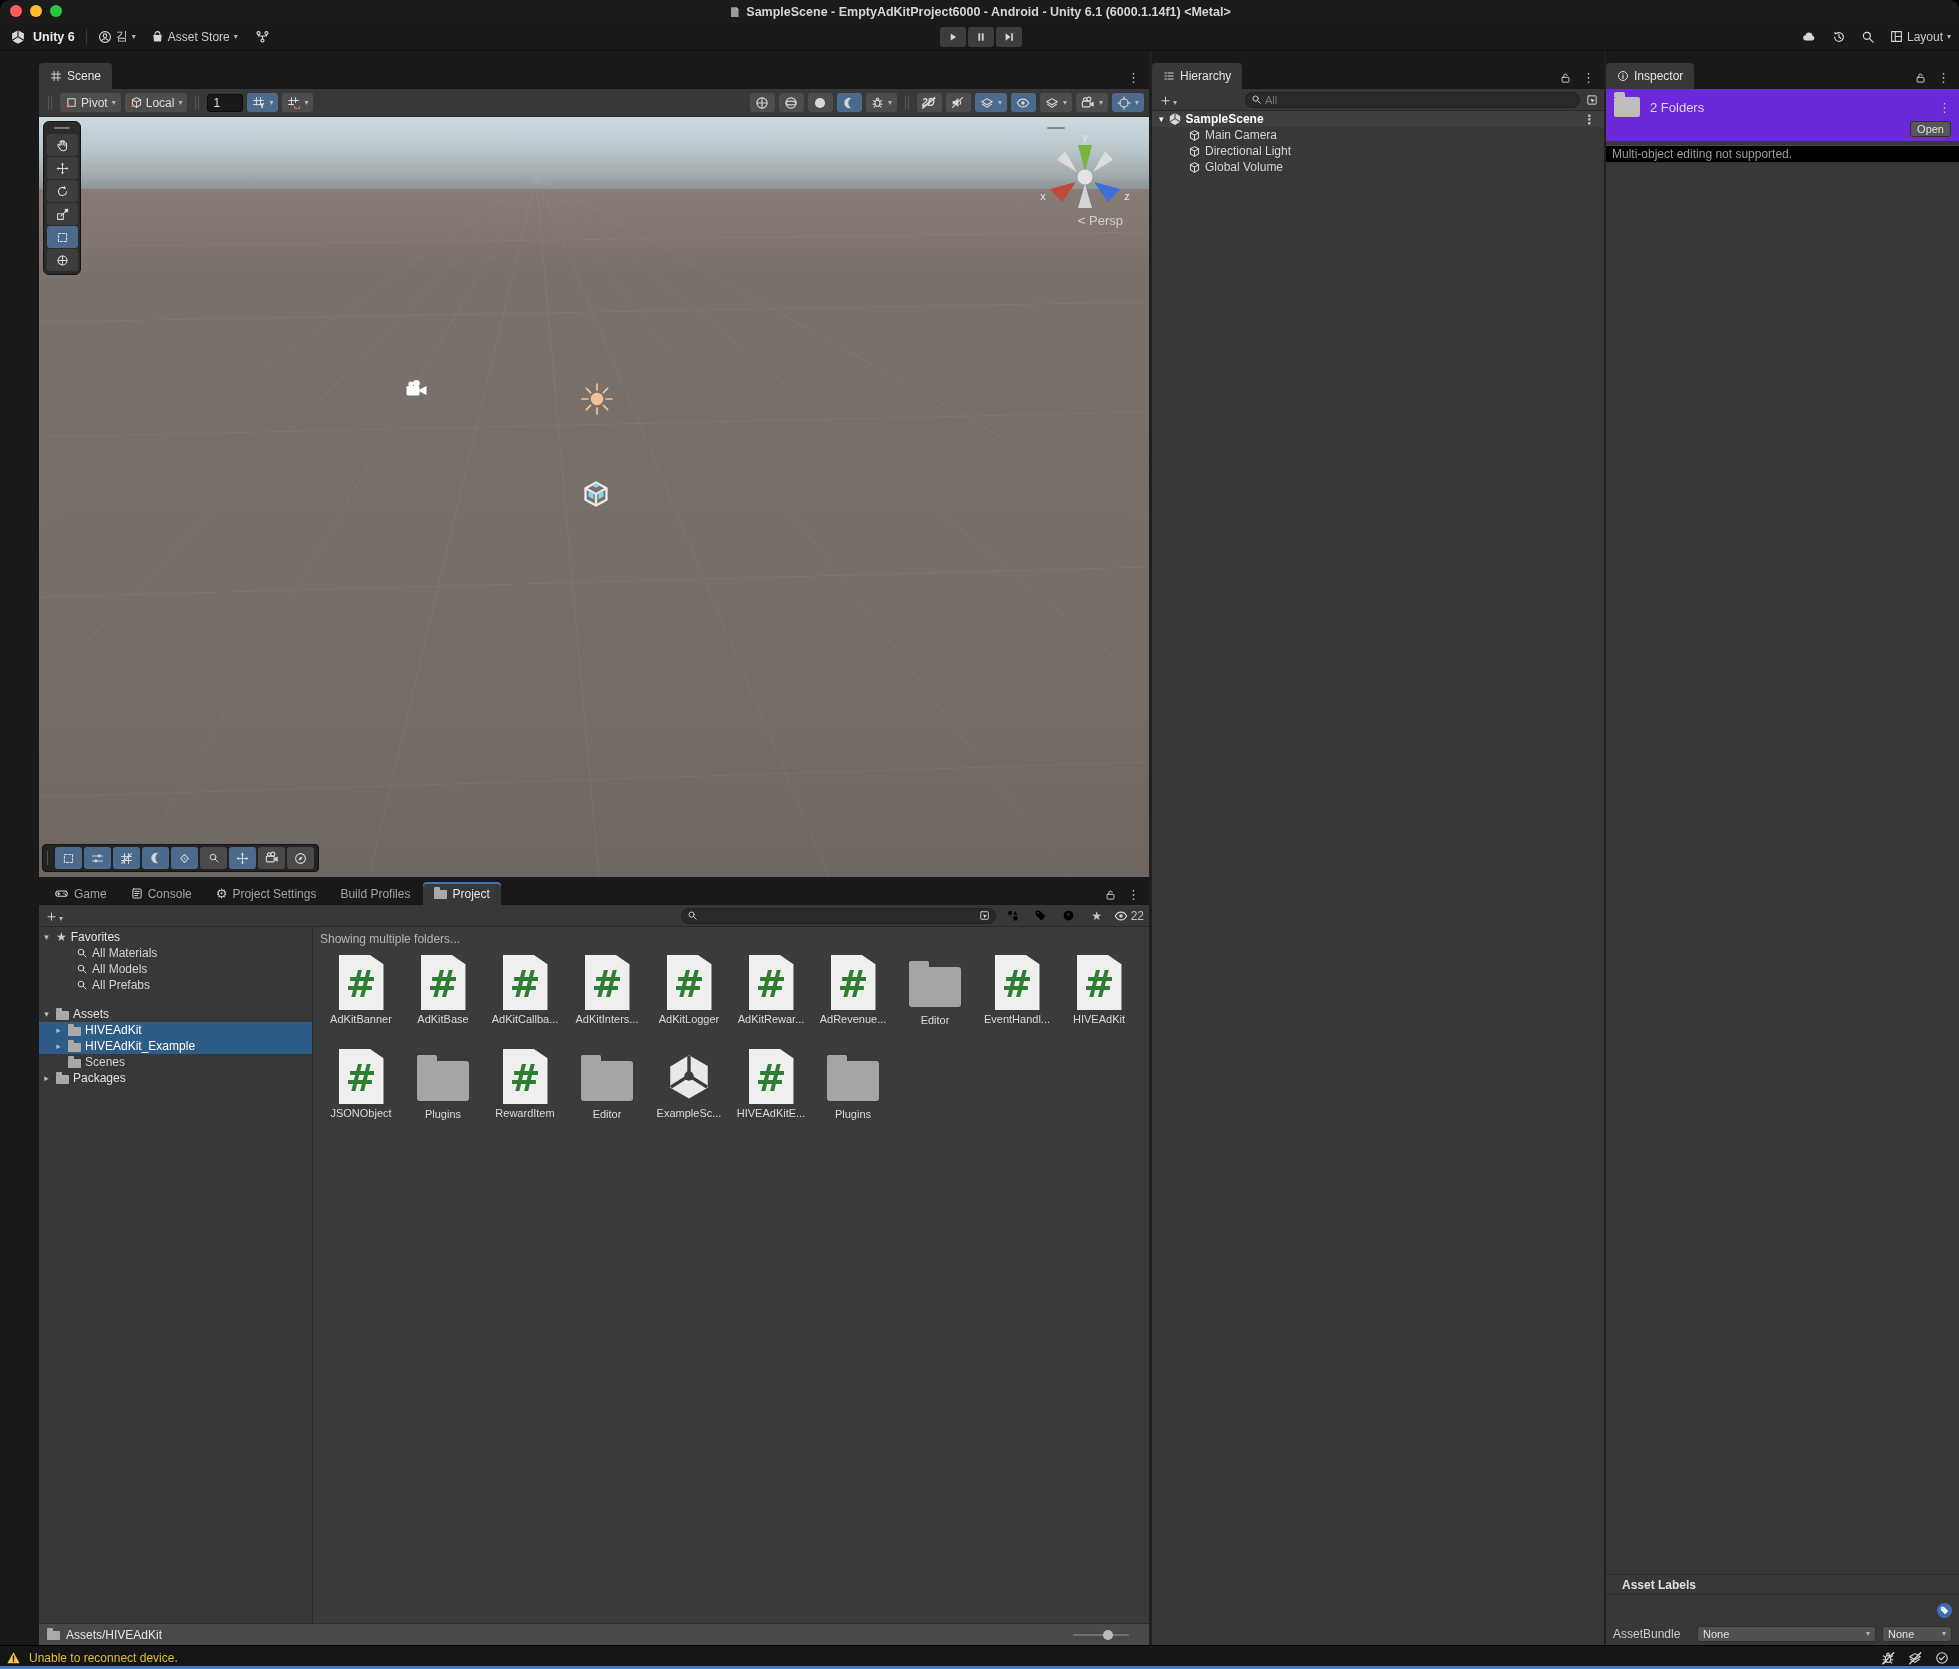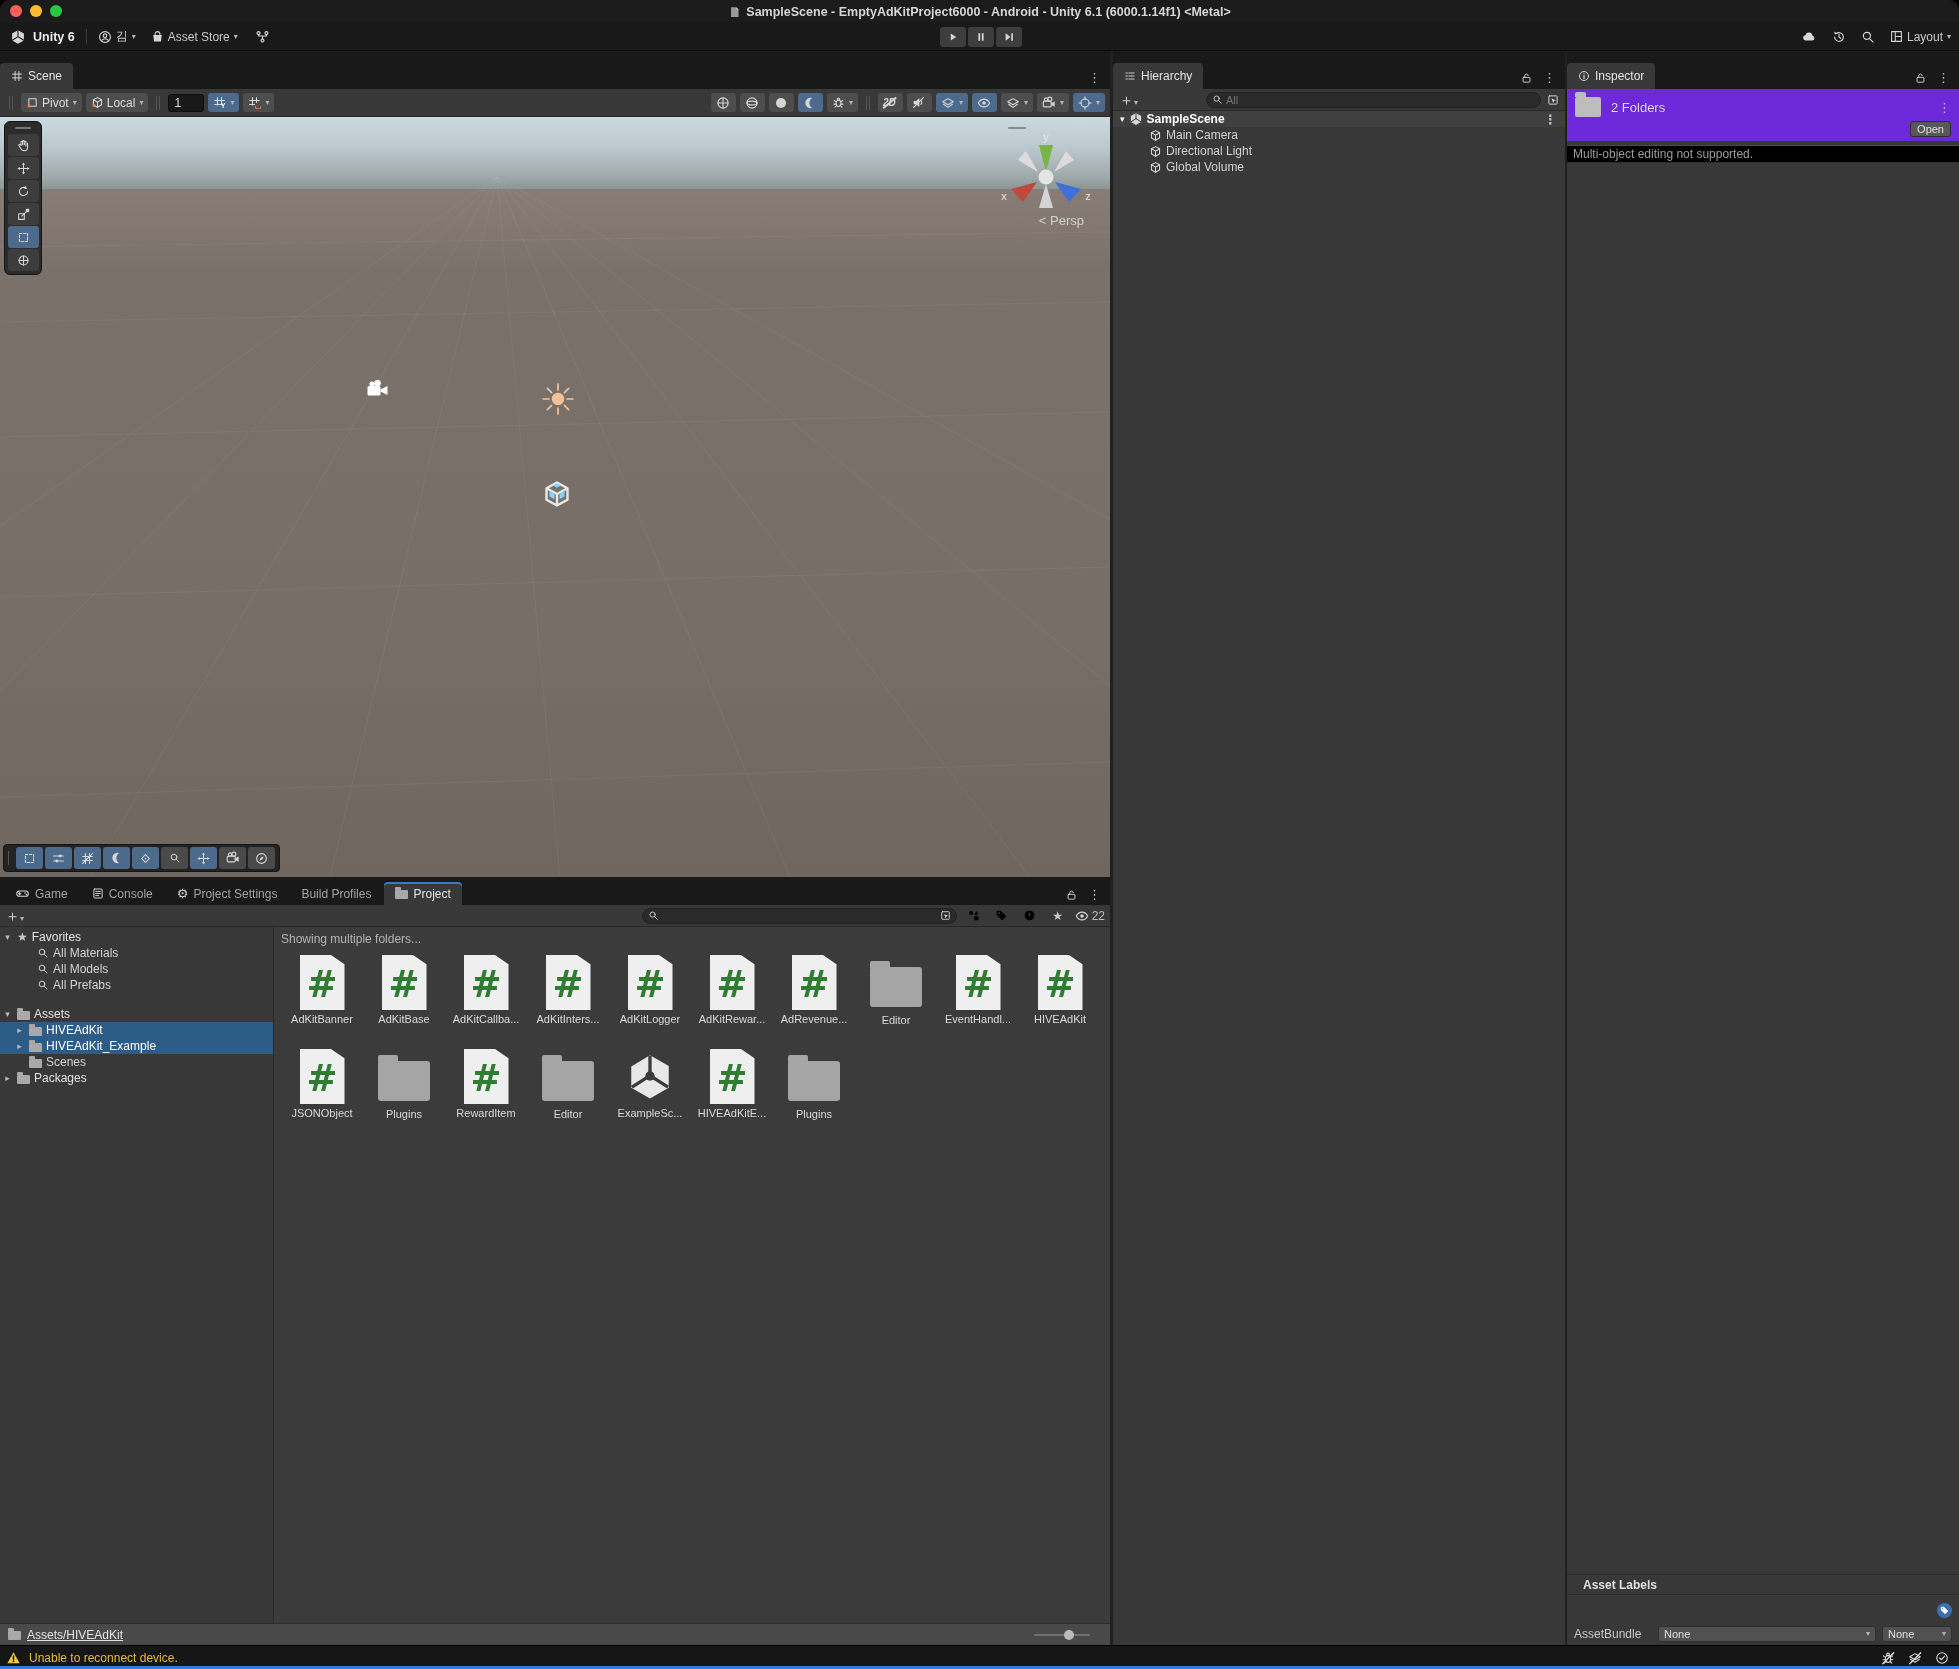--- a/index.html
+++ b/index.html
@@ -21,21 +21,21 @@
   .vdiv { width:1px; height:15px; background:#3a3a3a; margin:0 4px; }
   .utb-item { display:flex; align-items:center; gap:4px; color:#c9c9c9; }
   .dd { font-size:8px; color:#b5b5b5; line-height:1; }
   .play-group { position:absolute; left:940px; top:4px; display:flex; gap:2px; }
   .pbtn { width:26px; height:20px; background:#3d3d3d; border-radius:3px; display:flex; align-items:center; justify-content:center; }
   .utb-right { margin-left:auto; display:flex; align-items:center; gap:15px; padding-right:8px; color:#c9c9c9; }
   .chr { font-family:"DejaVu Sans",sans-serif; }
 
   
   .workspace { flex:1 1 auto; display:flex; min-height:0; }
-  .col-left { width:1110px; display:flex; flex-direction:column; }
+  .col-left { width:1110px; display:flex; flex-direction:column;margin-left:39px; }
   .wdiv { width:3px; background:#202020; } .wdiv2 { width:2px; background:#202020; }
   .hierarchy-panel { width:452px; display:flex; flex-direction:column; background:#383838; }
   .inspector-panel { flex:1; display:flex; flex-direction:column; background:#383838; }
 
   
   .tabbar { background:#191919; display:flex; align-items:flex-end; flex:0 0 auto; position:relative; }
   .tabbar.top { height:38px; } .tabbar.bottom { height:28px; }
   .tab { height:26px; padding:0 11px; display:flex; align-items:center; gap:5px; font-size:12px; border-radius:4px 4px 0 0; }
   .tabbar.bottom .tab { height:23px; }
   .tab.active { background:#383838; color:#e4e4e4; }
@@ -110,21 +110,21 @@
   .files-grid { position:absolute; left:7px; top:26px; display:grid; grid-template-columns:repeat(10,82px); row-gap:9px; }
   .fcell { width:82px; height:85px; text-align:center; }
   .ficon.script { width:45px; height:55px; margin:2px auto 3px; background:#efefef; clip-path:polygon(0 0,70% 0,100% 17%,100% 100%,0 100%); display:flex; align-items:center; justify-content:center; }
   .ficon.script .hash { color:#2e7d32; font-weight:bold; font-size:37px; font-family:"DejaVu Sans",sans-serif; line-height:1; margin-top:4px; }
   .ficon.folder { width:52px; height:40px; margin:14px auto 7px; background:#a5a5a5; border-radius:2px 3px 3px 3px; position:relative; }
   .ficon.folder::before { content:''; position:absolute; top:-6px; left:0; width:20px; height:7px; background:#a5a5a5; border-radius:2px 2px 0 0; }
   .ficon.scene { width:54px; height:55px; margin:2px auto 3px; display:flex; align-items:center; justify-content:center; }
   .flabel { font-size:11px; color:#dadada; white-space:nowrap; overflow:hidden; }
 
   .path-bar { height:22px; background:#494949; border-top:1px solid #2c2c2c; display:flex; align-items:center; gap:6px; padding:0 8px; flex:0 0 auto; }
-  .path-text { color:#e3e3e3;text-decoration:underline; }
+  .path-text { color:#e3e3e3; }
   .zoom-slider { margin-left:auto; width:56px; height:2px; background:#707070; border-radius:1px; position:relative; margin-right:12px; }
   .zoom-knob { position:absolute; left:30px; top:-4px; width:10px; height:10px; border-radius:50%; background:#b9b9b9; }
 
   
   .hier-toolbar { height:22px; background:#383838; border-bottom:1px solid #292929; display:flex; align-items:center; gap:6px; padding:0 6px; flex:0 0 auto; }
   .hier-search { flex:1; margin-left:62px; }
   .htree { flex:1; overflow:hidden; }
   .hrow { height:16px; display:flex; align-items:center; gap:4px; color:#d2d2d2; }
   .hrow.root { background:#3f3f3f; color:#fff; font-weight:bold; padding-left:7px; }
   .hrow.child { padding-left:36px; }

